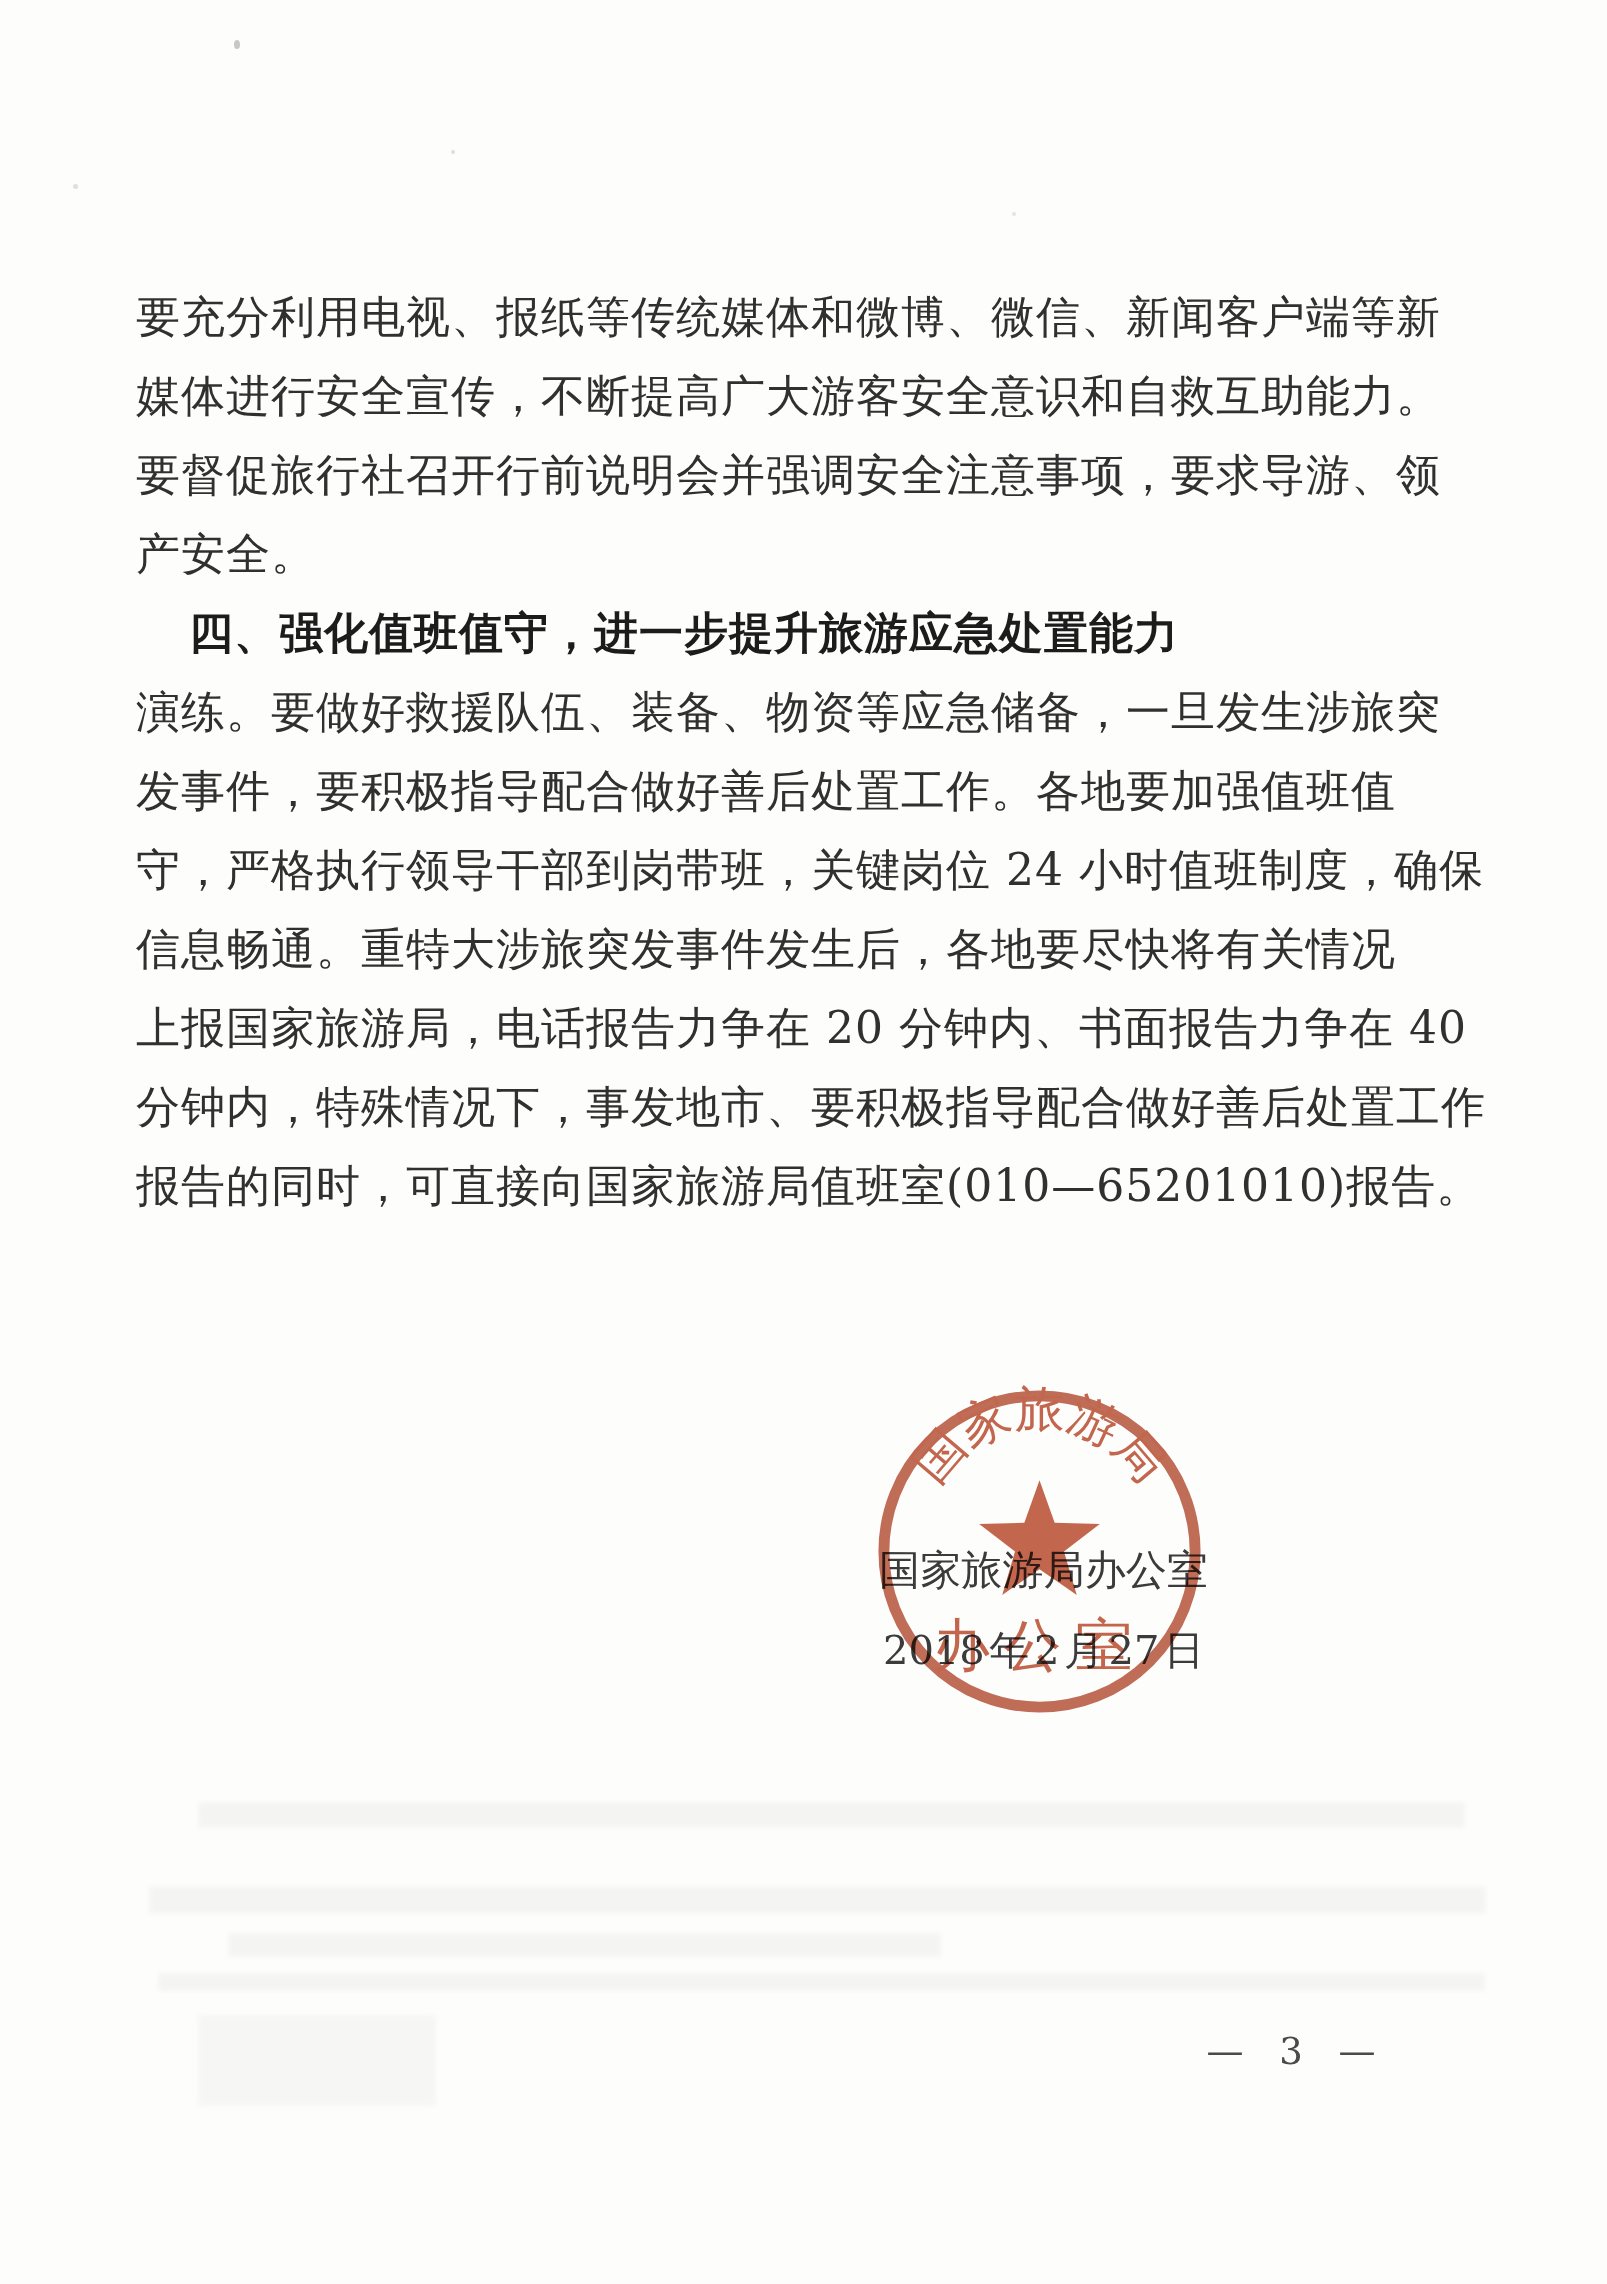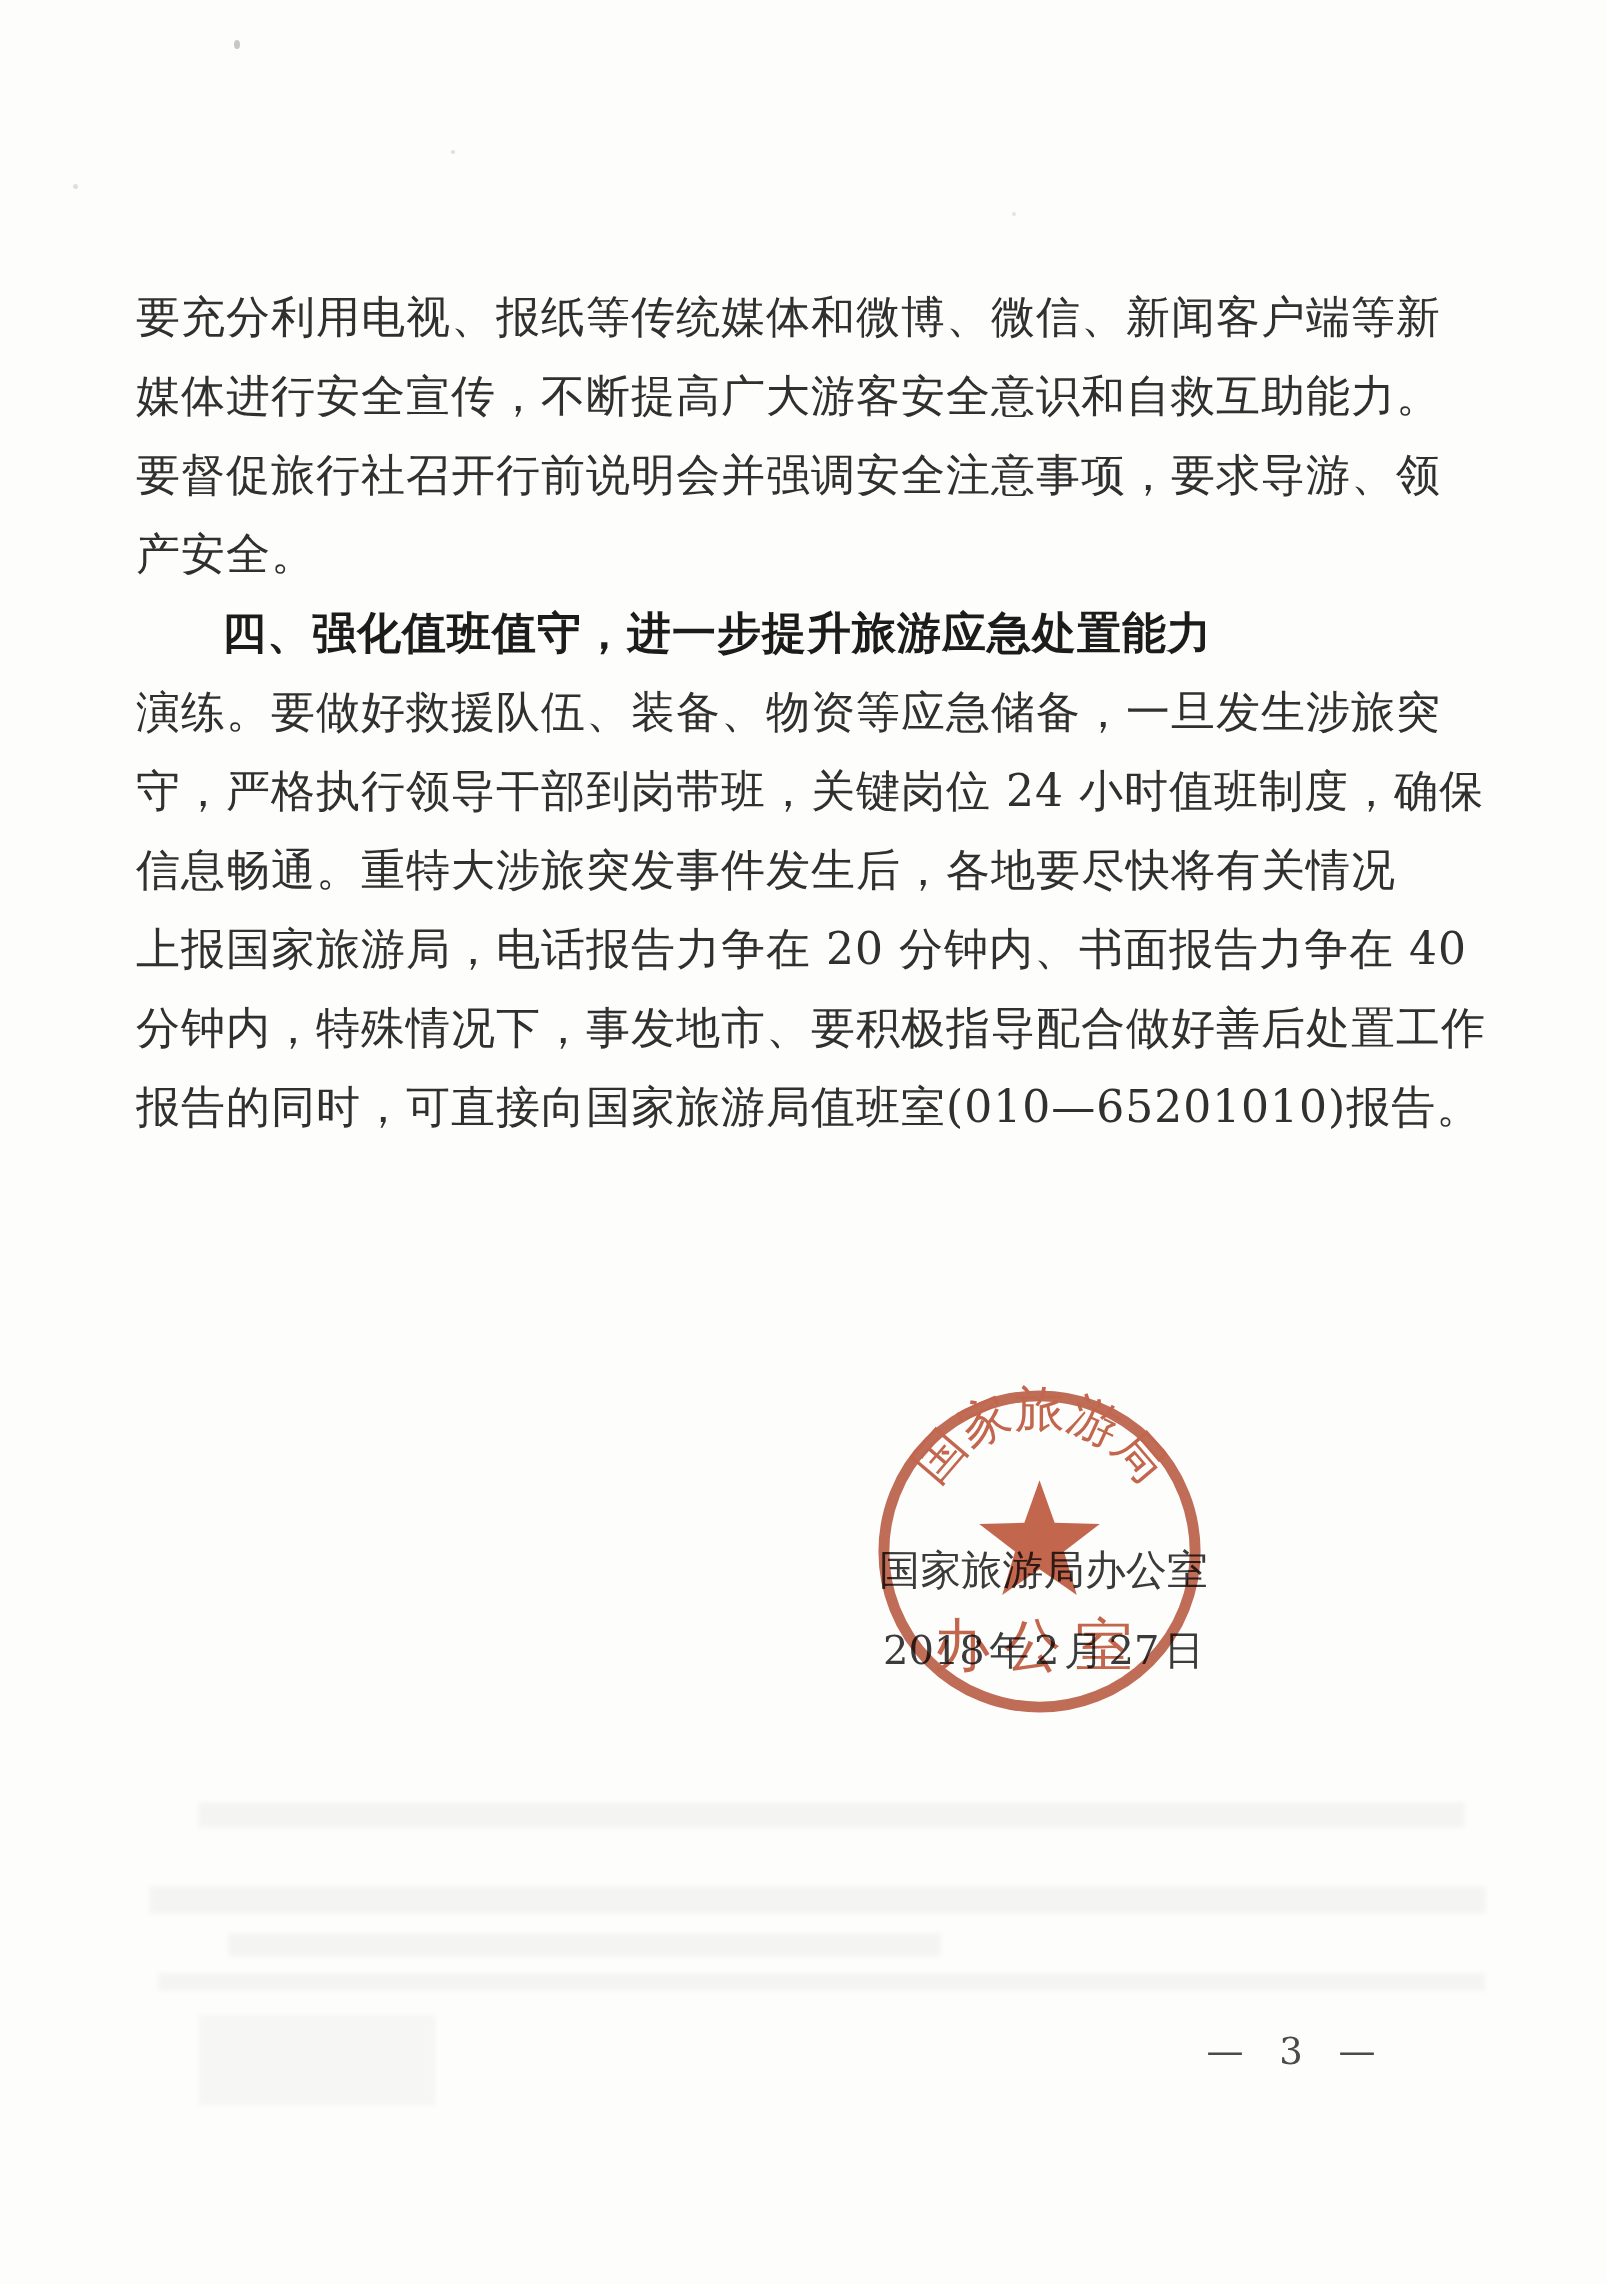--- a/index.html
+++ b/index.html
@@ -31,21 +31,21 @@
     color: #303030;
   }
   .line.end {
     text-align: right;
     text-align-last: left;
   }
   .line.indent { padding-left: 91px; }
   .heading {
     height: 79px;
     line-height: 79px;
-    margin: 0 0 0 86px;
+    margin: 0 0 0 53px;
     font-size: 44px;
     font-family: "DejaVu Sans", "Liberation Sans", sans-serif;
     font-weight: 700;
     color: #1c1c1c;
     letter-spacing: 1px;
   }
   .signature {
     position: absolute;
     left: 879px; top: 1540px;
     width: 329px;
@@ -104,20 +104,21 @@
       <div class="line">要充分利用电视、报纸等传统媒体和微博、微信、新闻客户端等新</div>
       <div class="line">媒体进行安全宣传，不断提高广大游客安全意识和自救互助能力。</div>
       <div class="line">要督促旅行社召开行前说明会并强调安全注意事项，要求导游、领</div>
       <div class="line end">产安全。</div>
     </div>
 
     <h2 class="heading">四、强化值班值守，进一步提升旅游应急处置能力</h2>
 
     <div class="para">
       <div class="line">演练。要做好救援队伍、装备、物资等应急储备，一旦发生涉旅突</div>
+      <div class="line">发事件，要积极指导配合做好善后处置工作。各地要加强值班值</div>
       <div class="line">守，严格执行领导干部到岗带班，关键岗位 24 小时值班制度，确保</div>
       <div class="line">信息畅通。重特大涉旅突发事件发生后，各地要尽快将有关情况</div>
       <div class="line">上报国家旅游局，电话报告力争在 20 分钟内、书面报告力争在 40</div>
       <div class="line">分钟内，特殊情况下，事发地市、要积极指导配合做好善后处置工作</div>
       <div class="line">报告的同时，可直接向国家旅游局值班室(010—65201010)报告。</div>
     </div>
   </div>
 
   <div class="signature">国家旅游局办公室</div>
   <div class="sig-date">2018年2月27日</div>

